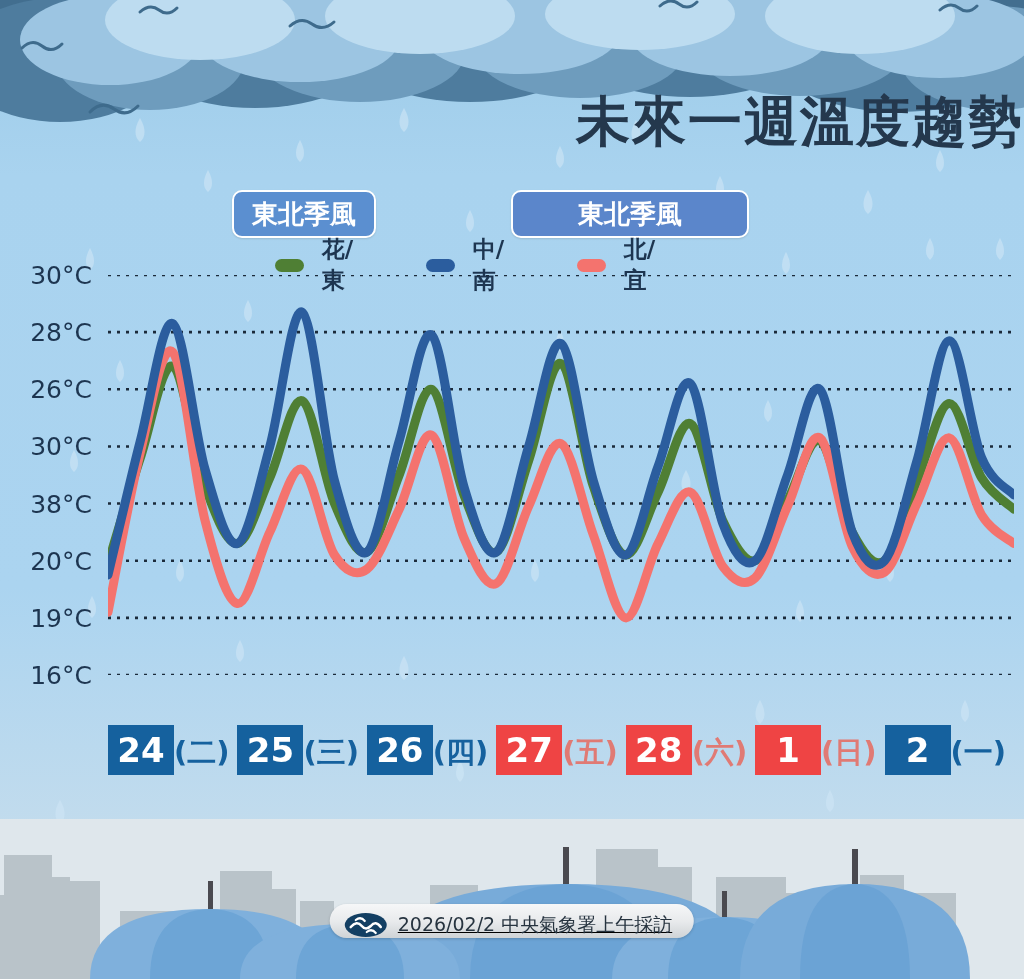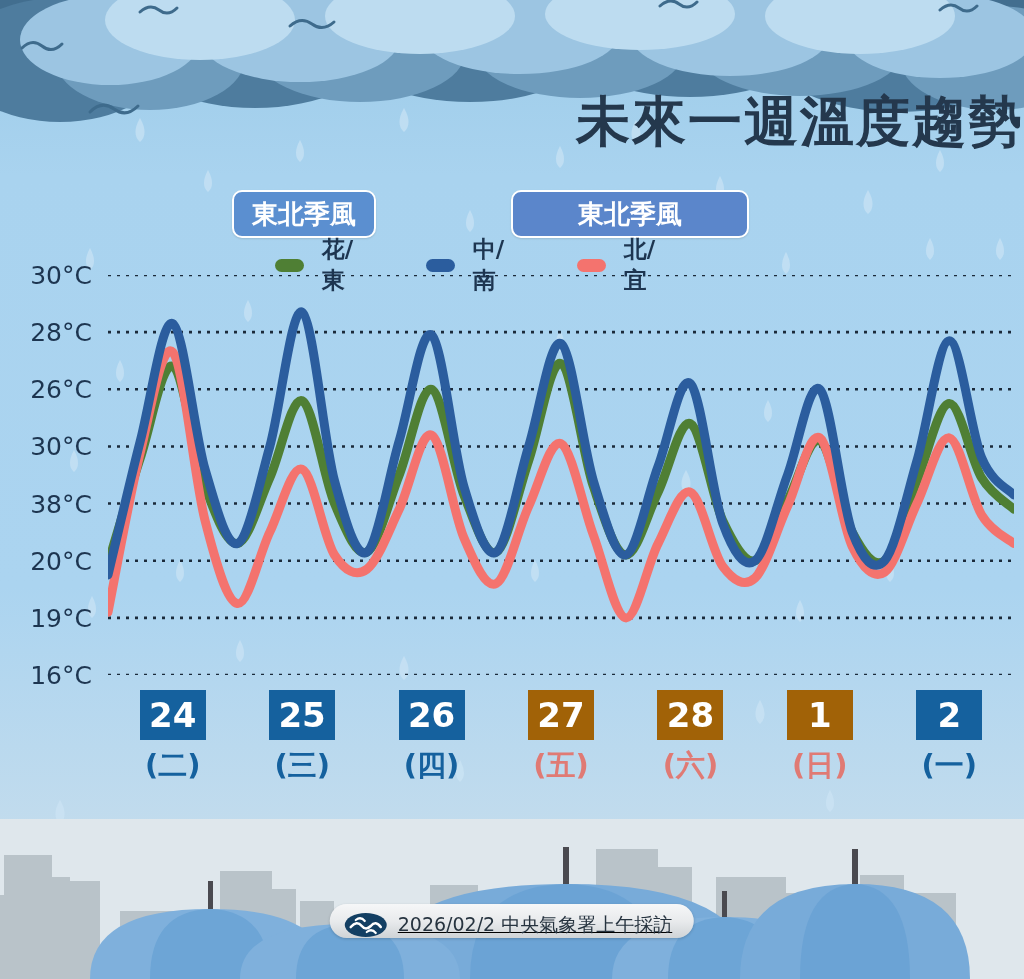--- a/index.html
+++ b/index.html
@@ -48,26 +48,26 @@
   .chart-wrap{position:absolute;left:0;top:275px;width:1024px;height:400px;}
   .ylabels{position:absolute;left:0;top:0;width:100px;height:400px;}
   .ylabel{position:absolute;right:8px;transform:translateY(-50%);
     font-size:25px;color:#1d3550;white-space:nowrap;
     font-family:"DejaVu Sans","Liberation Sans",sans-serif;}
   .plot{position:absolute;left:108px;top:0;width:906px;height:400px;}
 
   
   .dates{position:absolute;left:108px;top:690px;width:906px;height:120px;
     display:flex;}
-  .date-col{flex:1;display:flex;flex-direction:column;align-items:center;}
+  .date-col{flex:1;display:flex;flex-direction:row;align-items:center;}
   .date-chip{width:66px;height:50px;line-height:50px;text-align:center;
     color:#fff;font-size:34px;font-weight:bold;
     font-family:"DejaVu Sans","Liberation Sans",sans-serif;}
   .date-chip.weekday{background:#15619e;}
-  .date-chip.weekend{background:#a16207;}
+  .date-chip.weekend{background:#ef4444;}
   .date-day{margin-top:6px;font-size:29px;font-weight:bold;
     font-family:"DejaVu Sans","Liberation Sans",sans-serif;}
   .date-day.weekday{color:#15619e;}
   .date-day.weekend{color:#e07a74;}
 
   
   .footer-pill{
     position:absolute;left:50%;transform:translateX(-50%);top:904px;
     height:34px;padding:0 22px 0 14px;display:flex;align-items:flex-end;gap:10px;
     border-radius:17px;

